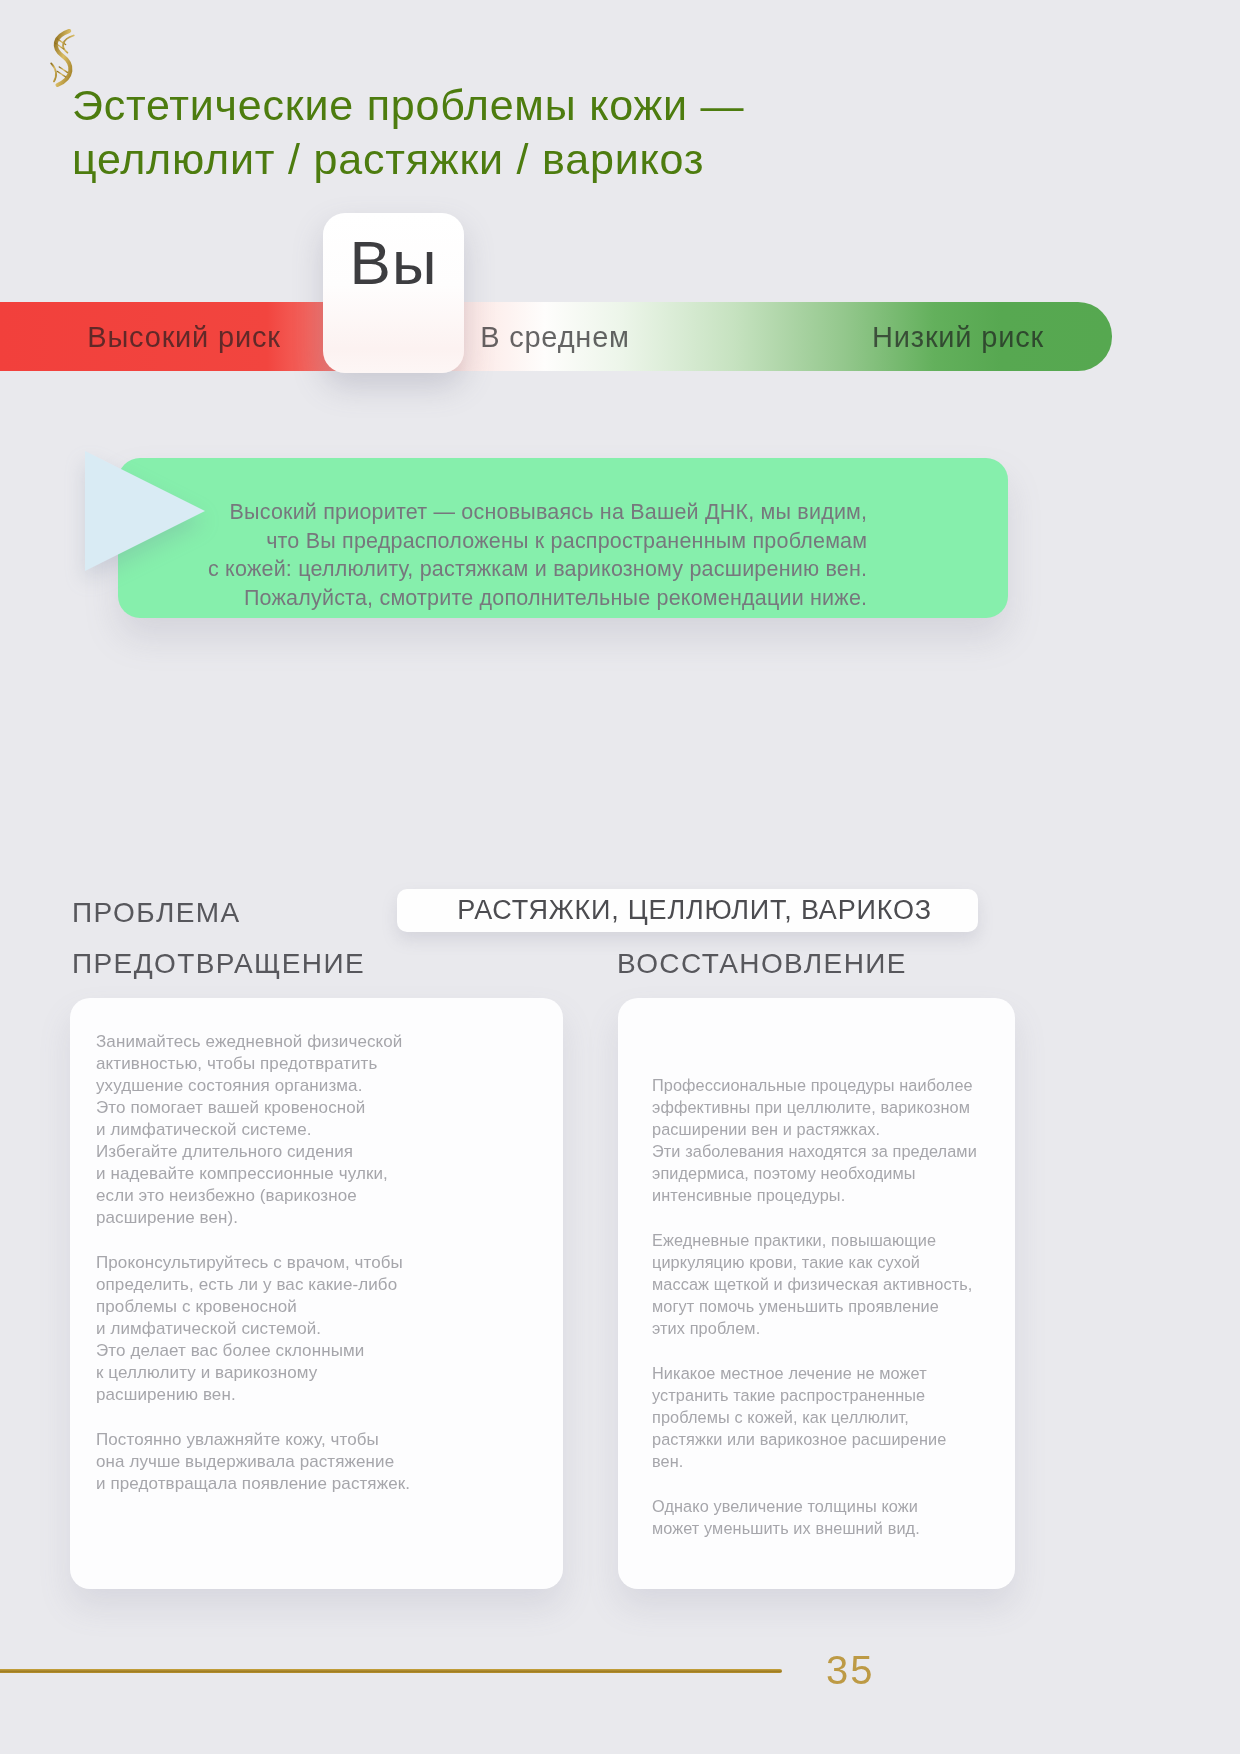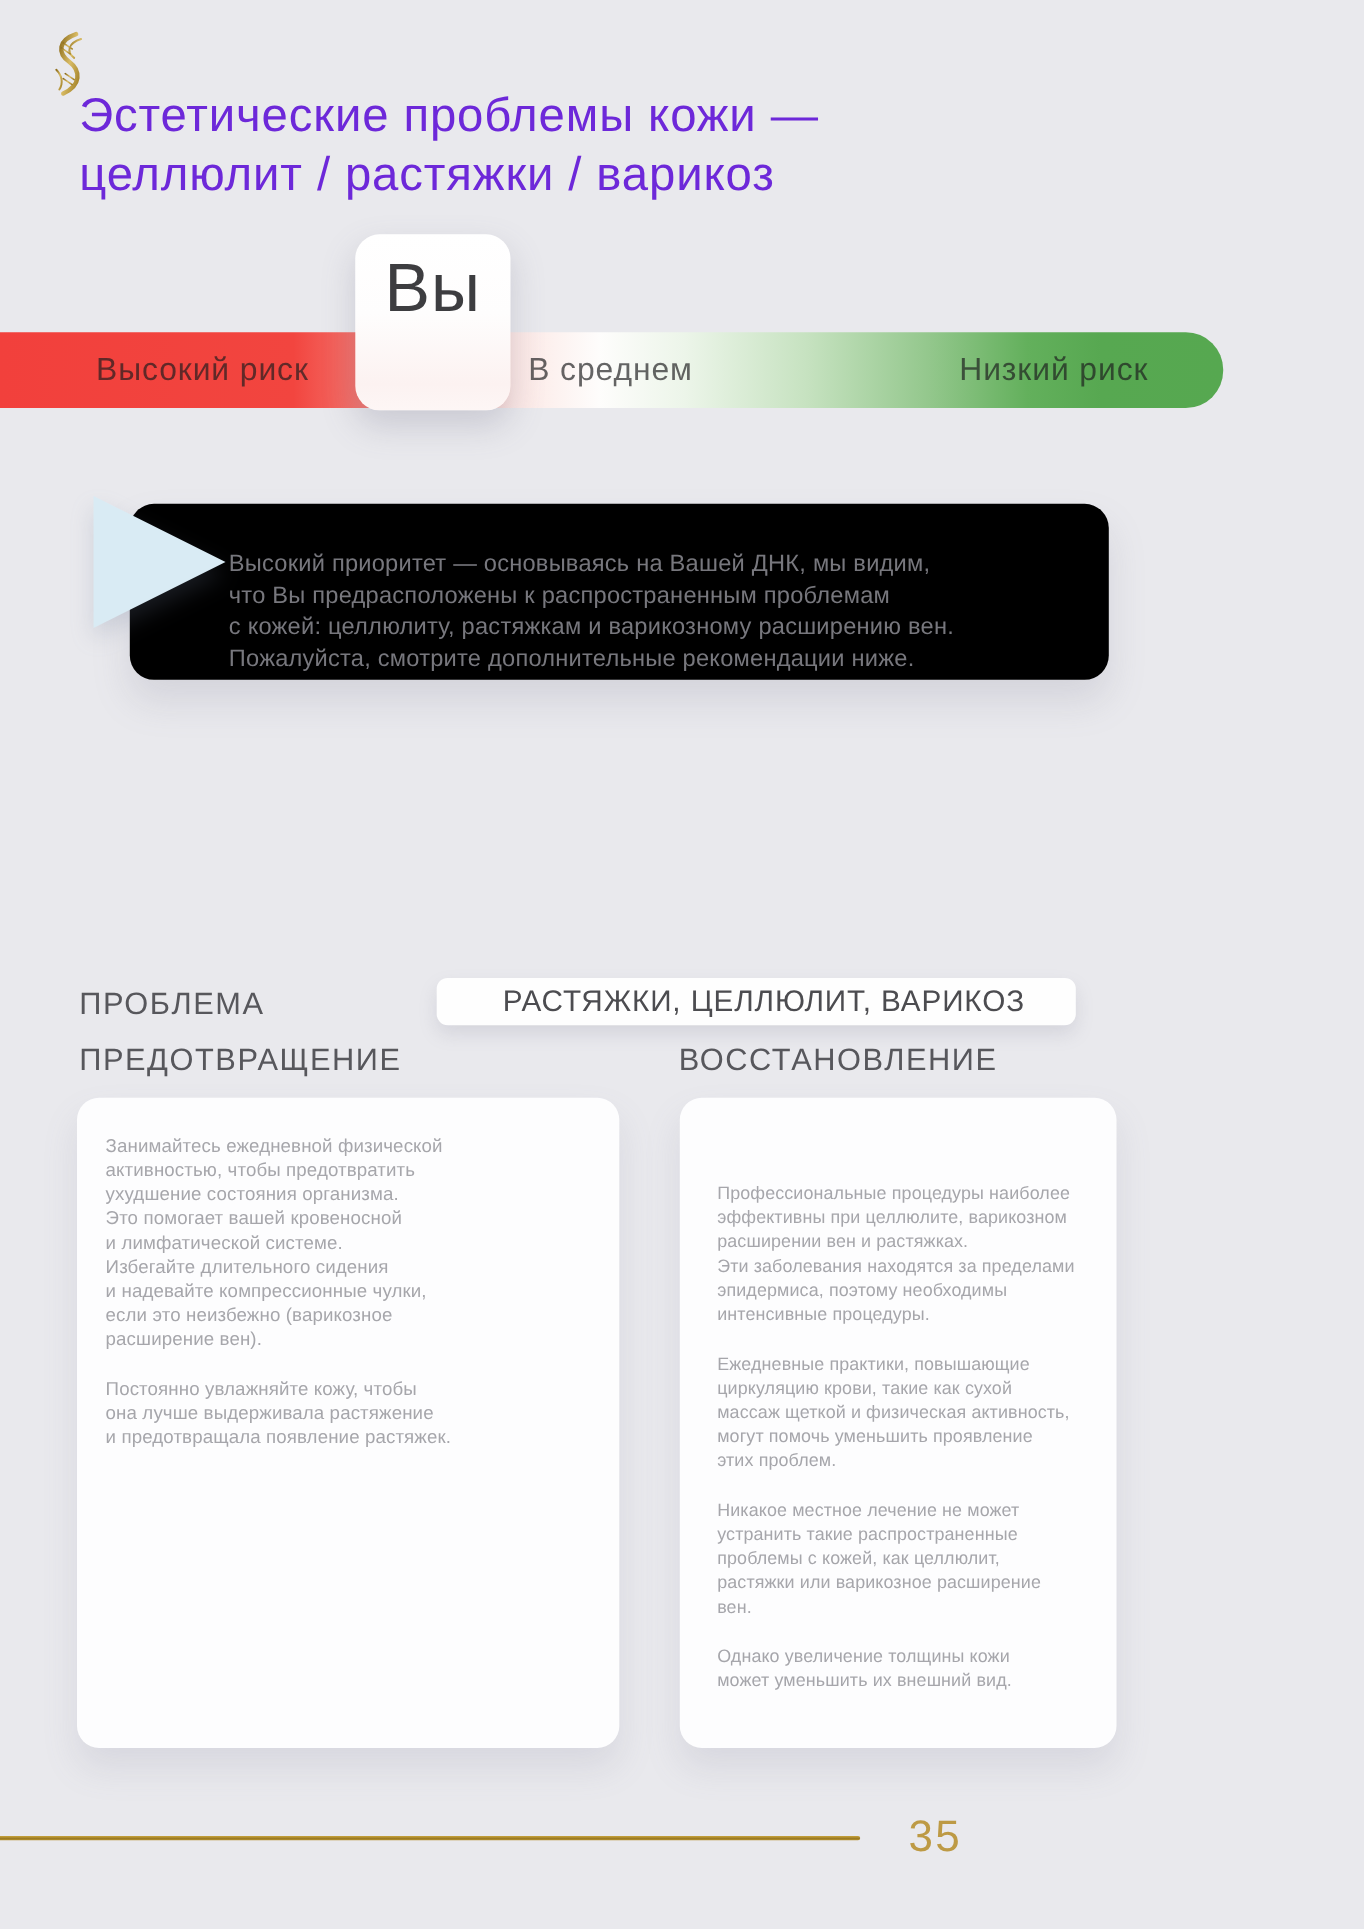--- a/index.html
+++ b/index.html
@@ -7,21 +7,21 @@
     position:relative;width:1240px;height:1754px;margin:0 auto;
     background:#e9e9ed;overflow:hidden;
     font-family:"Liberation Sans","DejaVu Sans",sans-serif;
     -webkit-font-smoothing:antialiased;
   }
   
   .logo{position:absolute;left:44px;top:28px;}
   .title{
     position:absolute;left:72px;top:78px;margin:0;
     font-size:43px;line-height:54px;font-weight:300;
-    color:#6d28d9;letter-spacing:0.8px;white-space:pre-line;
+    color:#4d7c0f;letter-spacing:0.8px;white-space:pre-line;
   }
   
   .you-marker{
     position:absolute;left:323px;top:213px;width:141px;height:160px;
     border-radius:22px;z-index:3;
     background:linear-gradient(180deg,#ffffff 0%,#fefdfd 45%,#fcf2f1 85%,#fdf6f5 100%);
     box-shadow:0 14px 30px rgba(110,110,135,0.25);
     display:flex;justify-content:center;align-items:flex-start;
   }
   .you-marker span{
@@ -38,22 +38,23 @@
     position:absolute;top:50%;transform:translate(-50%,-50%);
     font-size:29px;font-weight:300;color:rgba(28,28,30,0.68);
     letter-spacing:0.8px;white-space:nowrap;
   }
   .risk-label.high{left:184px;}
   .risk-label.mid{left:555px;}
   .risk-label.low{left:958px;}
   
   .callout{
     position:absolute;left:118px;top:458px;width:890px;height:160px;
-    background:#000000;border-radius:22px;z-index:1;
+    background:#86efac;border-radius:22px;z-index:1;
     box-shadow:0 20px 34px rgba(120,120,145,0.18);
+    text-align:right;
   }
   .callout-text{
     position:absolute;left:90px;top:40px;margin:0;
     font-size:21.5px;line-height:28.5px;font-weight:400;
     color:#77777d;white-space:pre-line;letter-spacing:0.2px;
   }
   .callout-triangle{
     position:absolute;left:85px;top:451px;width:0;height:0;z-index:2;
     border-top:60px solid transparent;border-bottom:60px solid transparent;
     border-left:120px solid #d9ebf4;
@@ -162,20 +163,27 @@
     <div class="card-text">
       <p>Занимайтесь ежедневной физической
 активностью, чтобы предотвратить
 ухудшение состояния организма.
 Это помогает вашей кровеносной
 и лимфатической системе.
 Избегайте длительного сидения
 и надевайте компрессионные чулки,
 если это неизбежно (варикозное
 расширение вен).</p>
+      <p>Проконсультируйтесь с врачом, чтобы
+определить, есть ли у вас какие-либо
+проблемы с кровеносной
+и лимфатической системой.
+Это делает вас более склонными
+к целлюлиту и варикозному
+расширению вен.</p>
       <p>Постоянно увлажняйте кожу, чтобы
 она лучше выдерживала растяжение
 и предотвращала появление растяжек.</p>
     </div>
   </div>
 
   <div class="card card--right">
     <div class="card-text">
       <p>Профессиональные процедуры наиболее
 эффективны при целлюлите, варикозном

